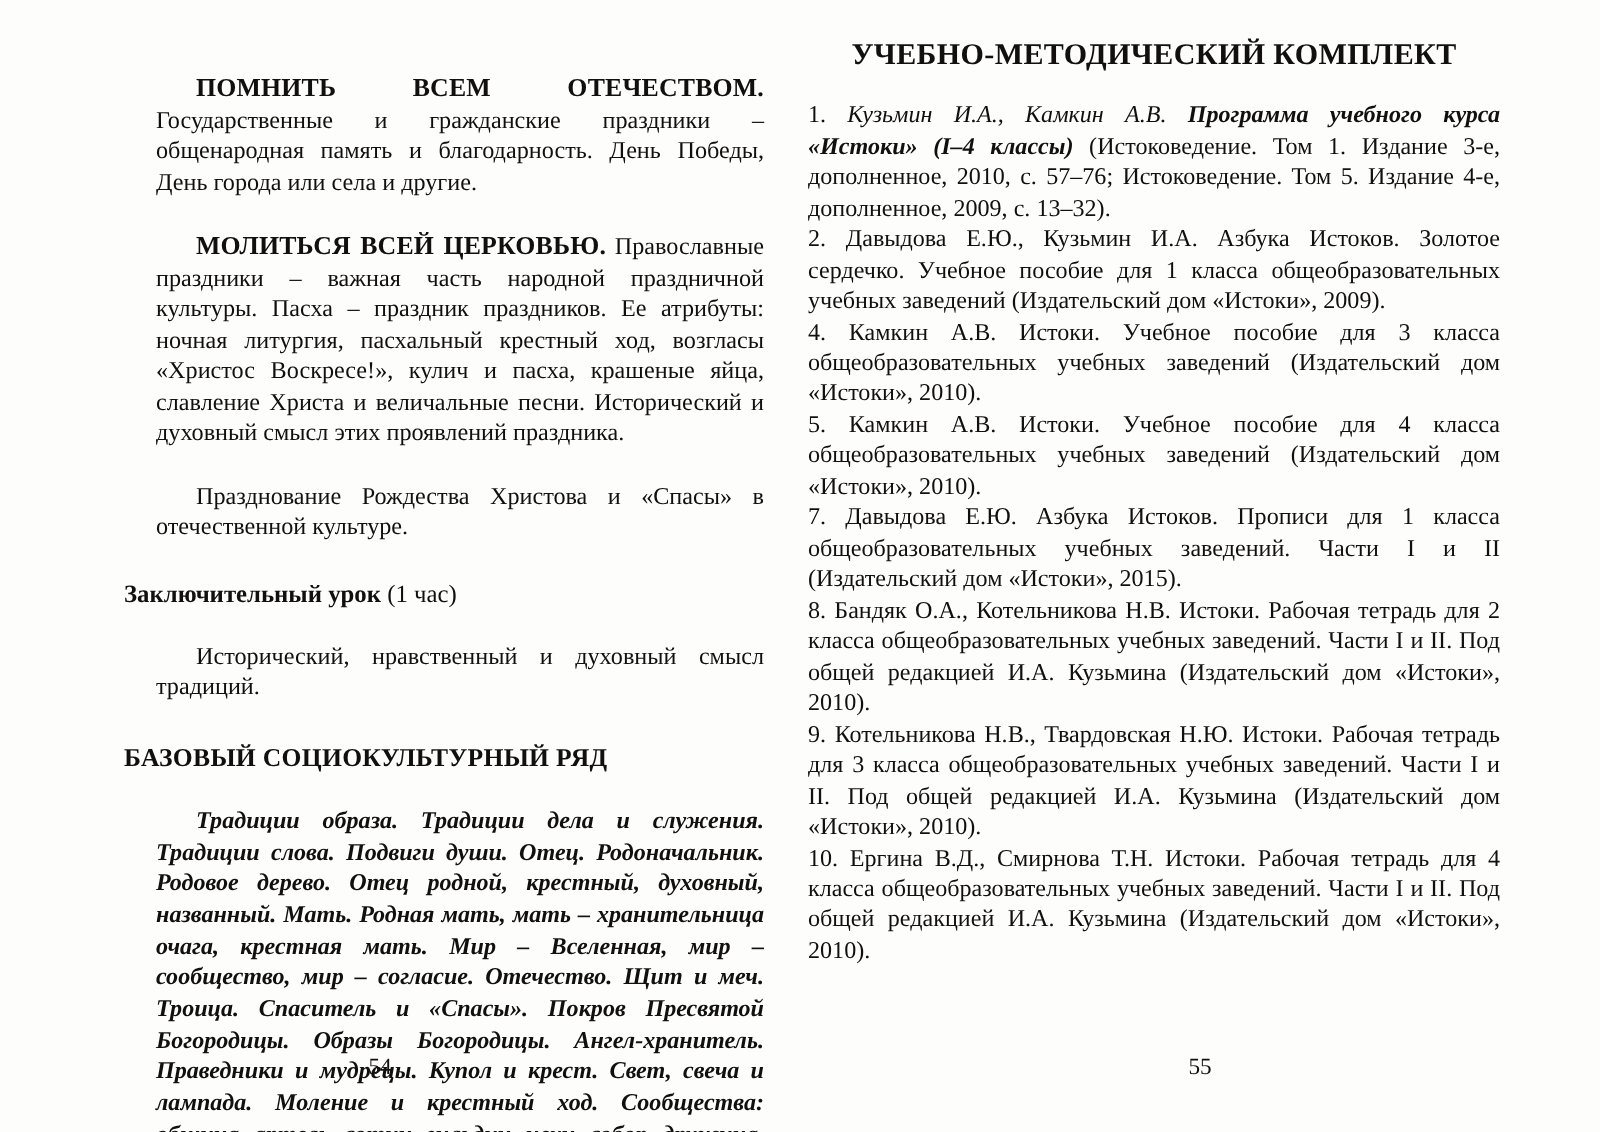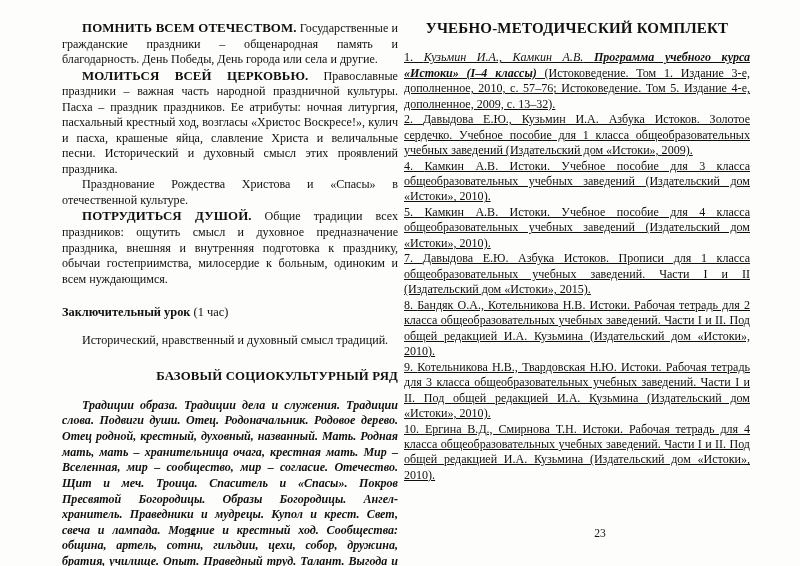--- a/index.html
+++ b/index.html
@@ -59,27 +59,27 @@
     margin: 18px 0 13px 0;
     line-height: 1.2;
   }
   h2.center-head .nonbold {
     font-weight: normal;
   }
 
   h2.big-center-head {
     font-size: 12.8px;
     font-weight: bold;
-    text-align: right;
+    text-align: left;
     margin: 20px 0 14px 0;
     letter-spacing: 0.15px;
   }
 
   p {
-    margin: 0;
+    margin: 16px;
     font-size: 12.1px;
     line-height: 1.285;
     text-align: justify;
     text-justify: inter-word;
     hyphens: manual;
   }
   p.indent { text-indent: 20px; }
 
   .lead {
     font-weight: bold;
@@ -99,21 +99,20 @@
   ol.bib {
     list-style: none;
     margin: 0;
     padding: 0;
   }
   ol.bib li {
     font-size: 12.05px;
     line-height: 1.285;
     text-align: justify;
     margin: 0 0 0 0;
-    text-decoration: underline;
   }
   ol.bib li i,
   ol.bib li .ital {
     font-style: italic;
   }
   ol.bib li .bi {
     font-style: italic;
     font-weight: bold;
   }
 
@@ -135,21 +134,20 @@
 
   <div class="page page-left">
     <div class="col">
 
       <p class="indent"><span class="lead">ПОМНИТЬ ВСЕМ ОТЕЧЕСТВОМ.</span><span> Государственные и гражданские праздники – общенародная память и благодарность. День Победы, День города или села и другие.</span></p>
 
       <p class="indent"><span class="lead">МОЛИТЬСЯ ВСЕЙ ЦЕРКОВЬЮ.</span><span> Православные праздники – важная часть народной праздничной культуры. Пасха – праздник праздников. Ее атрибуты: ночная литургия, пасхальный крестный ход, возгласы «Христос Воскресе!», кулич и пасха, крашеные яйца, славление Христа и величальные песни. Исторический и духовный смысл этих проявлений праздника.</span></p>
 
       <p class="indent"><span>Празднование Рождества Христова и «Спасы» в отечественной культуре.</span></p>
 
-      <p class="indent"><span class="lead">ПОТРУДИТЬСЯ ДУШОЙ.</span><span> Общие традиции всех праздников: ощутить смысл и духовное предназначение праздника, внешняя и внутренняя подготовка к празднику, обычаи гостеприимства, милосердие к больным, одиноким и всем нуждающимся.</span></p>
 
       <h2 class="center-head"><span>Заключительный урок</span><span class="nonbold"> (1 час)</span></h2>
 
       <p class="indent">Исторический, нравственный и духовный смысл традиций.</p>
 
       <h2 class="big-center-head">БАЗОВЫЙ СОЦИОКУЛЬТУРНЫЙ РЯД</h2>
 
       <p class="italic-block">Традиции образа. Традиции дела и служения. Традиции слова. Подвиги души. Отец. Родоначальник. Родовое дерево. Отец родной, крестный, духовный, названный. Мать. Родная мать, мать – хранительница очага, крестная мать. Мир – Вселенная, мир – сообщество, мир – согласие. Отечество. Щит и меч. Троица. Спаситель и «Спасы». Покров Пресвятой Богородицы. Образы Богородицы. Ангел-хранитель. Праведники и мудрецы. Купол и крест. Свет, свеча и лампада. Моление и крестный ход. Сообщества: община, артель, сотни, гильдии, цехи, собор, дружина, братия, училище. Опыт. Праведный труд. Талант. Выгода и добро. Завет и заповедь. Честь и уговор. Исповедь. Обет. Укор и укоризна. Подвижники. Благодарение. Поминание и почитание. Трапеза.</p>
 
     </div>
@@ -176,16 +174,16 @@
 
         <li><span>8.</span> <span>Бандяк О.А., Котельникова Н.В. Истоки. Рабочая тетрадь для 2 класса общеобразовательных учебных заведений. Части I и II. Под общей редакцией И.А. Кузьмина (Издательский дом «Истоки», 2010).</span></li>
 
         <li><span>9.</span> <span>Котельникова Н.В., Твардовская Н.Ю. Истоки. Рабочая тетрадь для 3 класса общеобразовательных учебных заведений. Части I и II.  Под общей редакцией И.А. Кузьмина (Издательский дом «Истоки», 2010).</span></li>
 
         <li><span>10.</span> <span>Ергина В.Д., Смирнова Т.Н. Истоки. Рабочая тетрадь для 4 класса общеобразовательных учебных заведений. Части I и II. Под общей редакцией И.А. Кузьмина (Издательский дом «Истоки», 2010).</span></li>
 
       </ol>
 
     </div>
-    <div class="folio">23</div>
+    <div class="folio">55</div>
   </div>
 
 </div>
 
 </body></html>

